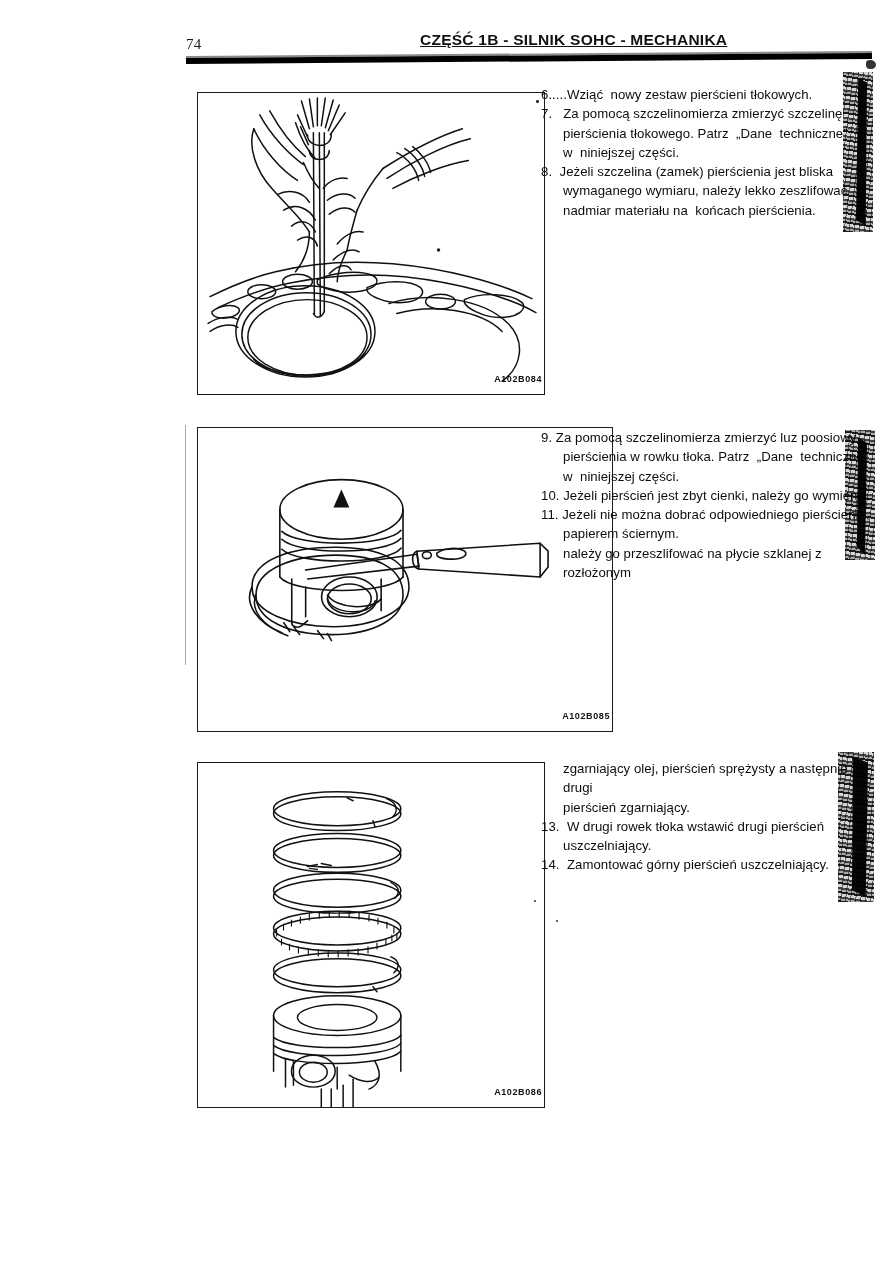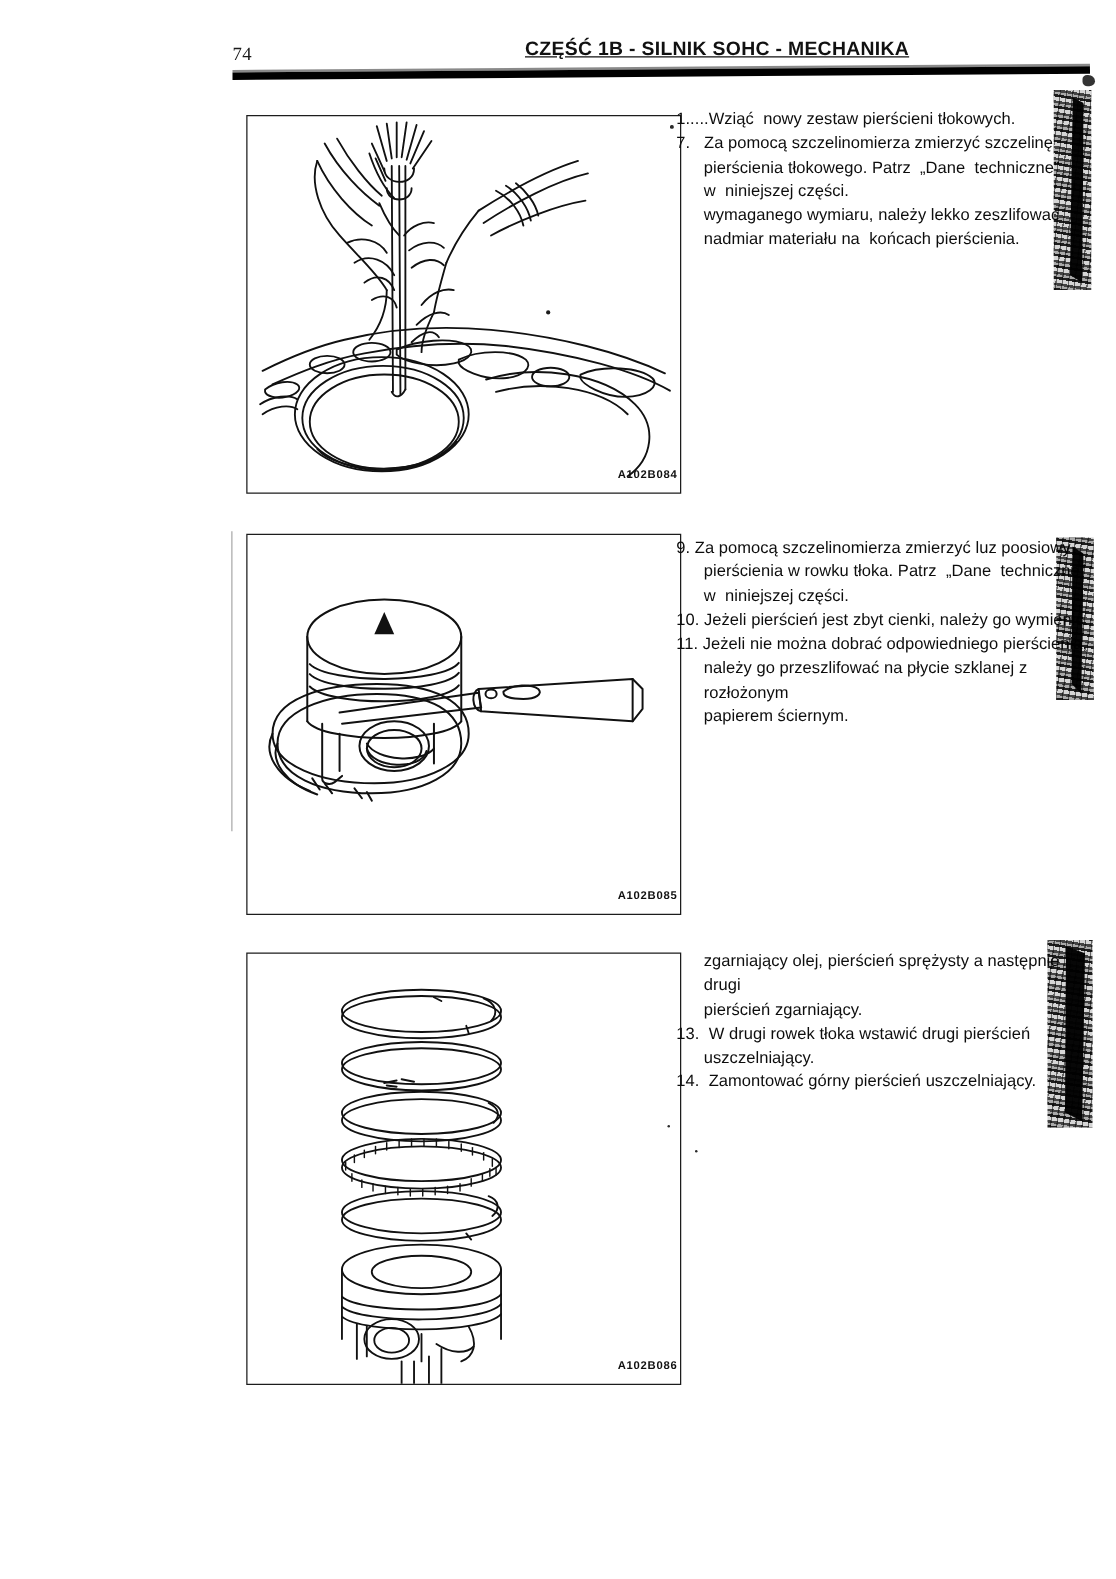--- a/index.html
+++ b/index.html
@@ -85,21 +85,21 @@
   }
 
   
   .figure-frame {
     position: absolute;
     border: 1.6px solid #1c1c1c;
     background: #ffffff;
     box-sizing: border-box;
   }
   #figure-1 { left: 197px; top: 92px;  width: 348px; height: 303px; }
-  #figure-2 { left: 197px; top: 427px; width: 348px; height: 305px; }
+  #figure-2 { left: 197px; top: 427px; width: 416px; height: 305px; }
   #figure-3 { left: 197px; top: 762px; width: 348px; height: 346px; }
 
   .figure-id {
     position: absolute;
     right: 2px;
     bottom: 10px;
     font-size: 9px;
     font-weight: bold;
     letter-spacing: 0.6px;
     color: #111111;
@@ -401,36 +401,37 @@
         <path d="M124 310 L124 346"></path>
         <path d="M134 310 L134 346"></path>
         <path d="M146 306 L146 346"></path>
         <path d="M156 300 L156 346"></path>
       </g>
     </svg>
     <div class="figure-id">A102B086</div>
   </div>
 
   <div id="text-block-1" class="text-block">
-      <span class="step indent-1">1.....Wziąć  nowy zestaw pierścieni tłokowych.</span>
+      <span class="step indent-1">6.....Wziąć  nowy zestaw pierścieni tłokowych.</span>
       <span class="step indent-1">7.   Za pomocą szczelinomierza zmierzyć szczelinę</span>
       <span class="step indent-2">pierścienia tłokowego. Patrz  „Dane  techniczne”</span>
       <span class="step indent-2">w  niniejszej części.</span>
+      <span class="step indent-1">8.  Jeżeli szczelina (zamek) pierścienia jest bliska</span>
       <span class="step indent-2">wymaganego wymiaru, należy lekko zeszlifować</span>
       <span class="step indent-2">nadmiar materiału na  końcach pierścienia.</span>
     </div>
 
   <div id="text-block-2" class="text-block">
       <span class="step indent-1">9. Za pomocą szczelinomierza zmierzyć luz poosiowy</span>
       <span class="step indent-2">pierścienia w rowku tłoka. Patrz  „Dane  techniczne”</span>
       <span class="step indent-2">w  niniejszej części.</span>
       <span class="step indent-1">10. Jeżeli pierścień jest zbyt cienki, należy go wymienić.</span>
       <span class="step indent-1">11. Jeżeli nie można dobrać odpowiedniego pierścienia,</span>
+      <span class="step indent-2">papierem ściernym.</span>
       <span class="step indent-2">należy go przeszlifować na płycie szklanej z rozłożonym</span>
-      <span class="step indent-2">papierem ściernym.</span>
     </div>
 
   <div id="text-block-3" class="text-block">
       <span class="step indent-2">zgarniający olej, pierścień sprężysty a następnie drugi</span>
       <span class="step indent-2">pierścień zgarniający.</span>
       <span class="step indent-1">13.  W drugi rowek tłoka wstawić drugi pierścień</span>
       <span class="step indent-2">uszczelniający.</span>
       <span class="step indent-1">14.  Zamontować górny pierścień uszczelniający.</span>
     </div>
 

